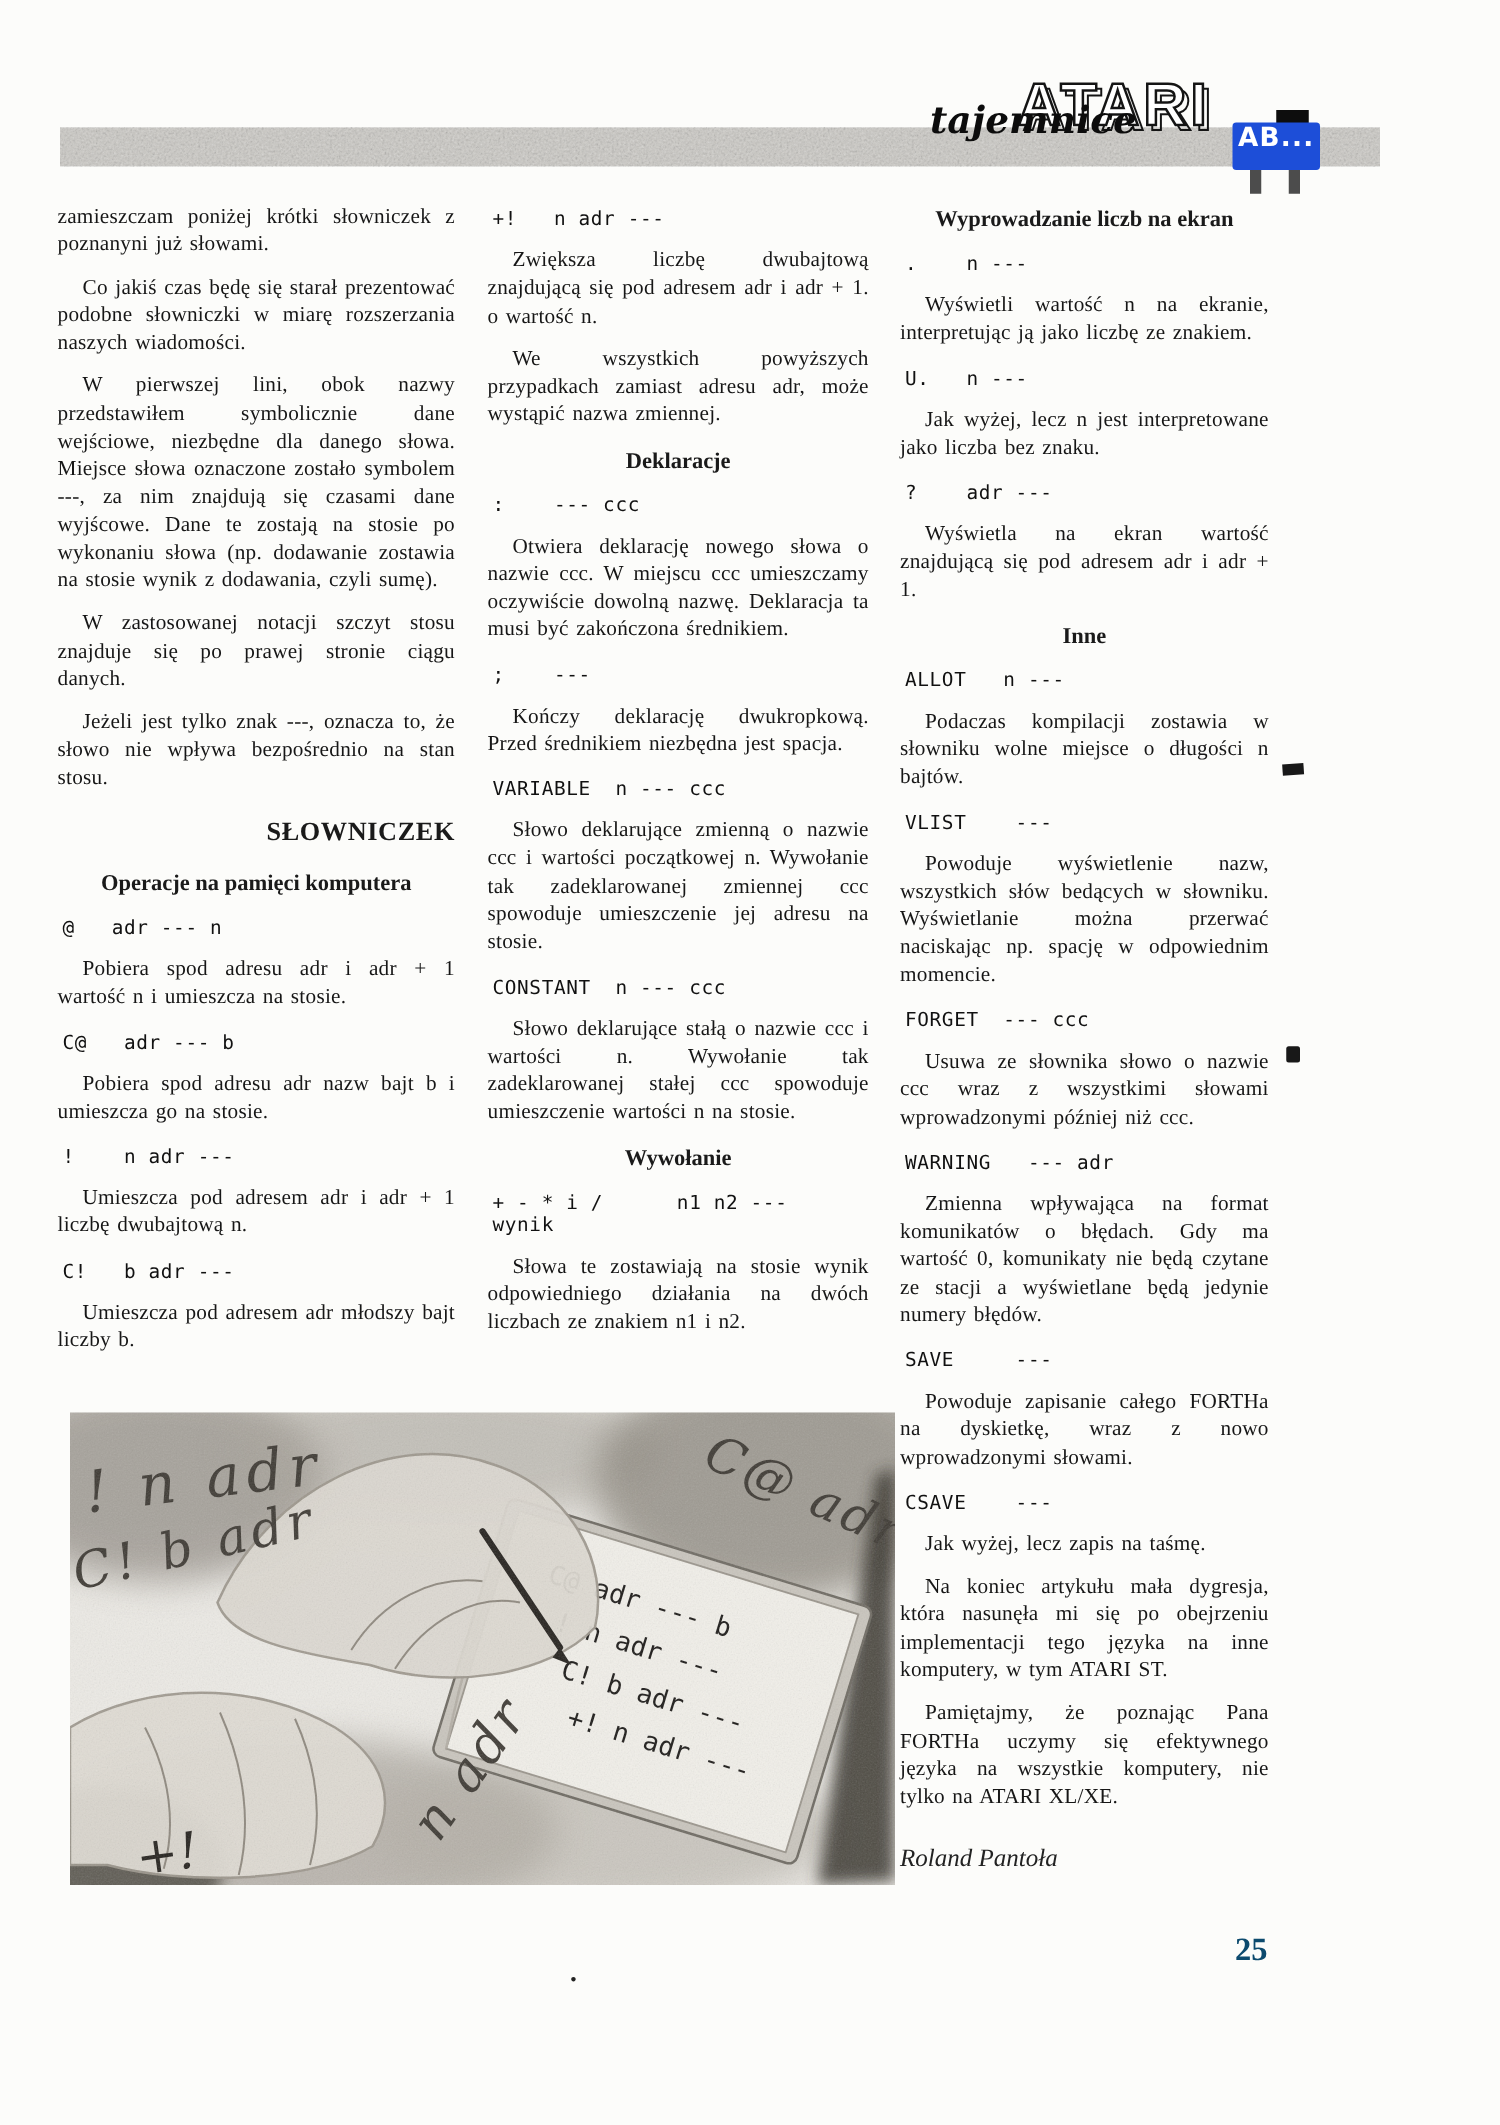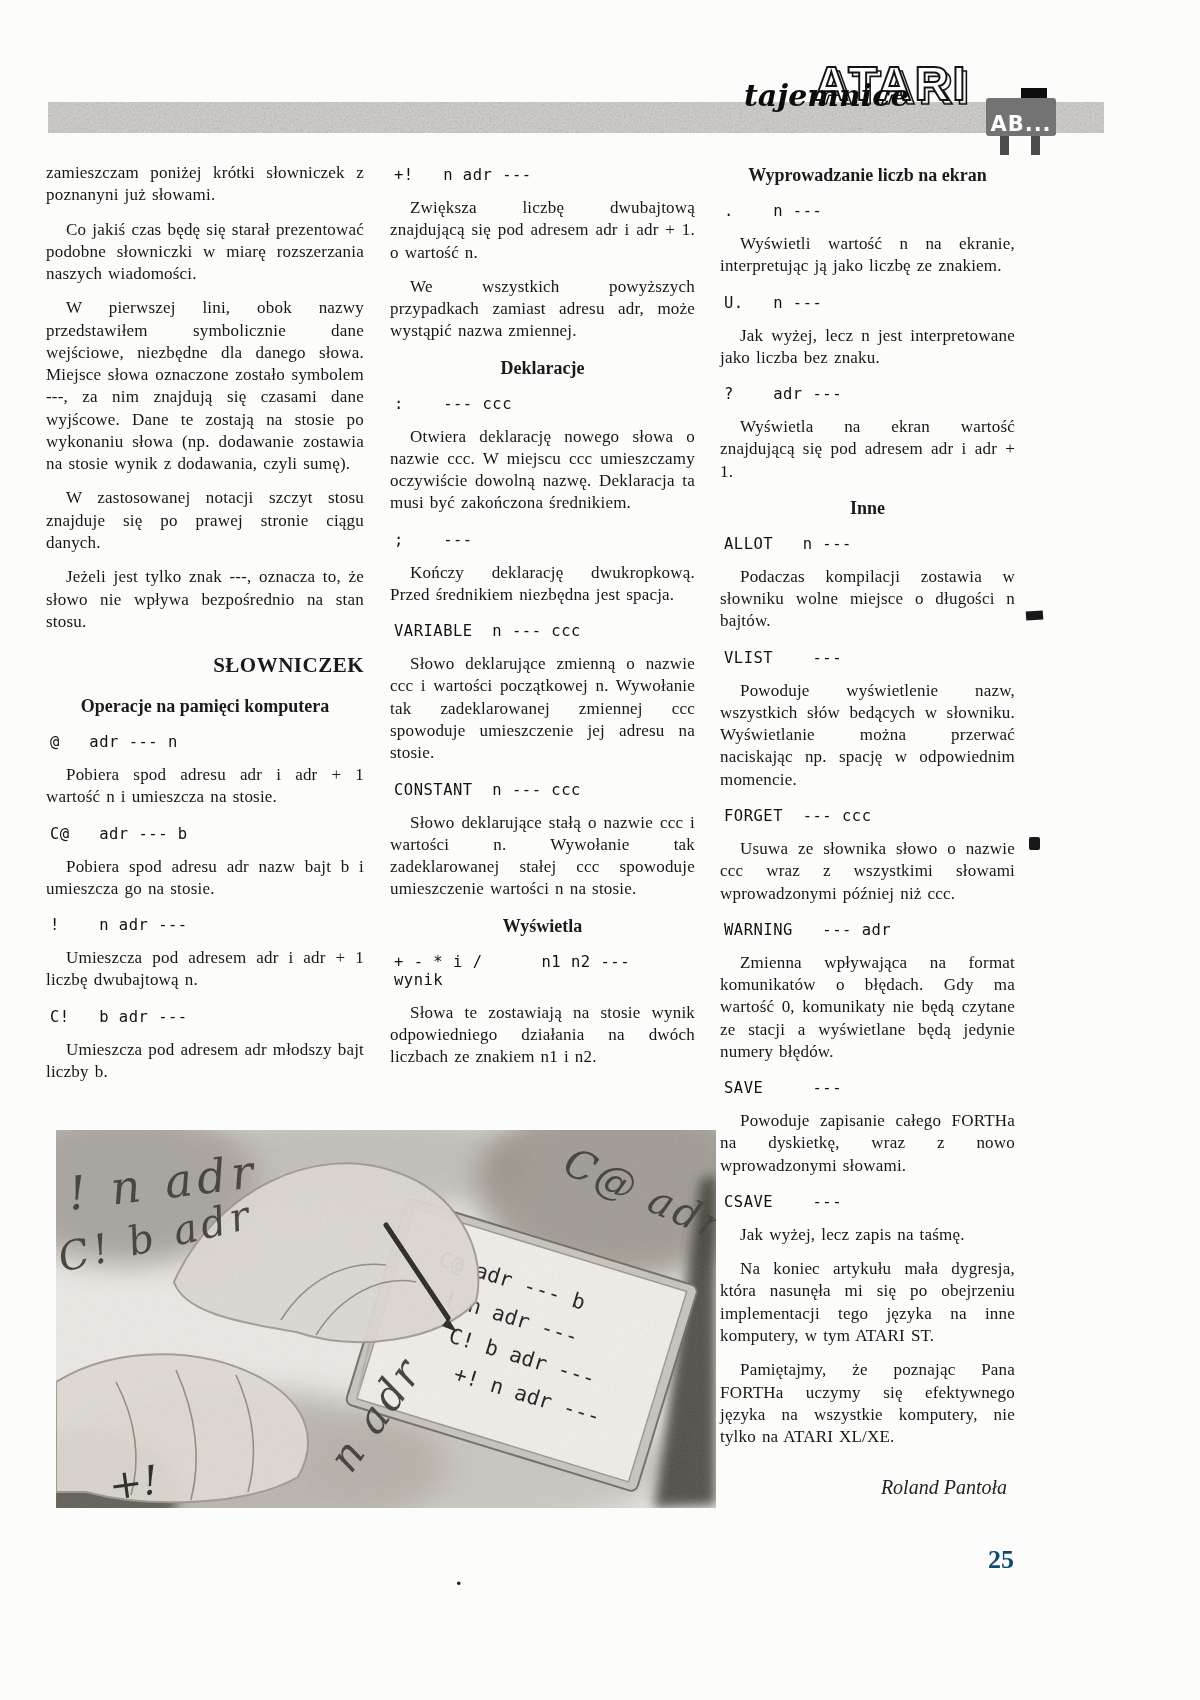--- a/index.html
+++ b/index.html
@@ -5,22 +5,22 @@
   html,body{margin:0;padding:0;}
   body{
     width:1200px;height:1700px;position:relative;overflow:hidden;
     background:#fcfcfa;color:#1a1a1a;
     font-family:"Liberation Serif", serif;
   }
   
   .logo-svg{position:absolute;left:742px;top:40px;z-index:4;}
   .strip-svg{position:absolute;left:48px;top:99px;z-index:1;}
   .badge{position:absolute;left:986px;top:98px;width:70px;height:38px;
-    background:#737373;border-radius:3px;z-index:5;
-    display:flex;align-items:flex-end;justify-content:center;}
+    background:#1d4ed8;border-radius:3px;z-index:5;
+    display:flex;align-items:flex-start;justify-content:center;}
   .badge-label{color:#ffffff;font-family:"DejaVu Sans", sans-serif;
     font-weight:bold;font-size:21px;letter-spacing:1px;}
   .badge-tab{position:absolute;left:1021px;top:88px;width:26px;height:12px;
     background:#0d0d0d;z-index:4;}
   .badge-leg{position:absolute;top:135px;width:9px;height:20px;
     background:#4c4c4c;z-index:4;}
   .leg1{left:1000px;} .leg2{left:1031px;}
   
   .col{position:absolute;top:150px;}
   #col1{left:46px;width:318px;}
@@ -28,21 +28,21 @@
   #col3{left:720px;width:295px;}
   .para{font-size:17px;line-height:1.31;text-align:justify;text-indent:20px;
     margin:12px 0 11px;letter-spacing:0.2px;word-spacing:1.5px;color:#161616;}
   .no-indent{text-indent:0;}
   .code{font-family:"DejaVu Sans Mono", monospace;font-size:15.5px;
     margin:16px 0 13px;white-space:pre;letter-spacing:0.5px;color:#111;
     padding-left:4px;}
   .h-main{font-size:21px;font-weight:bold;text-align:right;
     margin:20px 0 18px;letter-spacing:0.5px;}
   .h-sub{font-size:18px;font-weight:bold;text-align:center;margin:15px 0 13px;}
-  .sig{text-align:right;font-style:italic;font-size:20px;margin-top:28px;
+  .sig{text-align:left;font-style:italic;font-size:20px;margin-top:28px;
     padding-right:8px;color:#222;}
   
   .illu{position:absolute;left:56px;top:1130px;z-index:2;}
   
   .page-num{position:absolute;left:950px;top:1545px;width:64px;
     font-size:26px;font-weight:bold;text-align:right;color:#0c4a6e;}
   .footer-dot{position:absolute;left:456px;top:1565px;font-size:22px;
     font-weight:bold;color:#222;}
   .mark1{position:absolute;left:1026px;top:611px;width:17px;height:9px;
     background:#181818;transform:rotate(-4deg);}
@@ -100,21 +100,21 @@
   <p class="para">We wszystkich powyższych przypadkach zamiast adresu adr, może wystąpić nazwa zmiennej.</p>
   <div class="h-sub">Deklaracje</div>
   <div class="code">:    --- ccc</div>
   <p class="para">Otwiera deklarację nowego słowa o nazwie ccc. W miejscu ccc umieszczamy oczywiście dowolną nazwę. Deklaracja ta musi być zakończona średnikiem.</p>
   <div class="code">;    ---</div>
   <p class="para">Kończy deklarację dwukropkową. Przed średnikiem niezbędna jest spacja.</p>
   <div class="code">VARIABLE  n --- ccc</div>
   <p class="para">Słowo deklarujące zmienną o nazwie ccc i wartości początkowej n. Wywołanie tak zadeklarowanej zmiennej ccc spowoduje umieszczenie jej adresu na stosie.</p>
   <div class="code">CONSTANT  n --- ccc</div>
   <p class="para">Słowo deklarujące stałą o nazwie ccc i wartości n. Wywołanie tak zadeklarowanej stałej ccc spowoduje umieszczenie wartości n na stosie.</p>
-  <div class="h-sub">Wyświetla</div>
+  <div class="h-sub">Wywołanie</div>
   <div class="code">+ - * i /      n1 n2 ---
 wynik</div>
   <p class="para">Słowa te zostawiają na stosie wynik odpowiedniego działania na dwóch liczbach ze znakiem n1 i n2.</p>
 </div>
 
 <div class="col" id="col3">
   <div class="h-sub">Wyprowadzanie liczb na ekran</div>
   <div class="code">.    n ---</div>
   <p class="para">Wyświetli wartość n na ekranie, interpretując ją jako liczbę ze znakiem.</p>
   <div class="code">U.   n ---</div>

